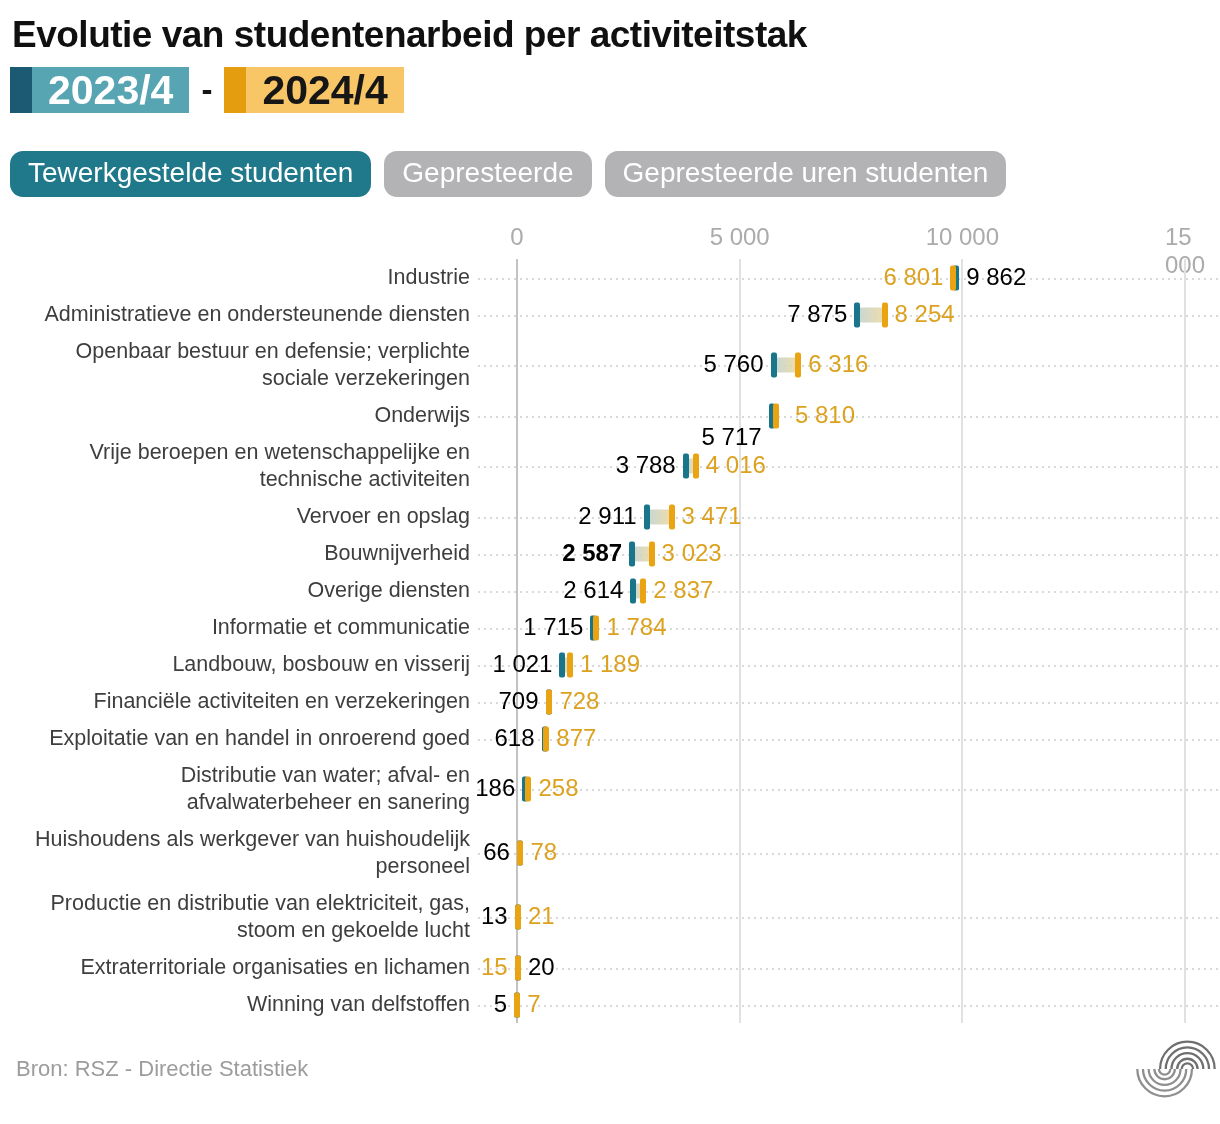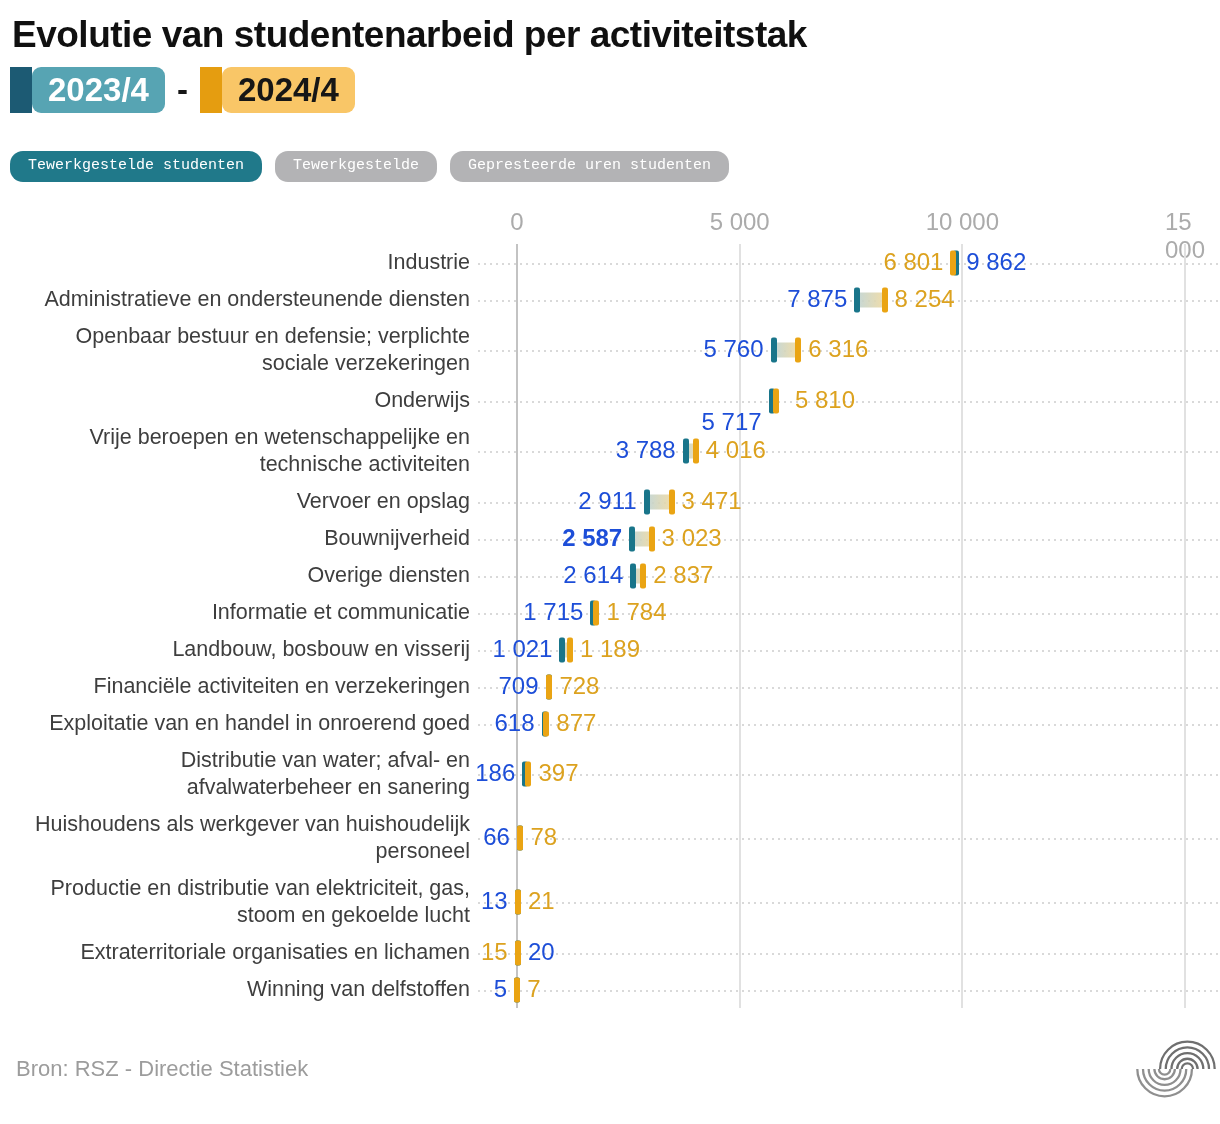--- a/index.html
+++ b/index.html
@@ -6,31 +6,31 @@
   html, body { width: 1220px; height: 1124px; background: #ffffff; overflow: hidden;
     font-family: "Liberation Sans", sans-serif; }
   .page { width: 1220px; height: 1124px; position: relative; padding-top: 12px; }
 
   
   .title { font-size: 37px; line-height: 41px; font-weight: bold; color: #101010;
     margin: 2px 16px 12px 12px; letter-spacing: -0.5px; }
   .chips { display: flex; align-items: center; margin-left: 10px; height: 46px; }
   .chip { display: flex; align-items: stretch; height: 46px; }
   .chip-edge { width: 22px; }
-  .chip-body { display: flex; align-items: center; padding: 0 16px; font-size: 33px; font-weight: bold; border-radius: 9px; }
+  .chip-body { display: flex; align-items: center; padding: 0 16px; font-size: 41px; font-weight: bold; }
   .chip-start .chip-edge { background: #1C5A73; }
   .chip-start .chip-body { background: #57A4B3; color: #ffffff; }
   .chip-end .chip-edge { background: #E59D10; }
   .chip-end .chip-body { background: #F9C667; color: #161616; }
   .chip-sep { font-size: 33px; font-weight: bold; color: #161616; margin: 0 12px; }
 
   
   .tabs { display: flex; gap: 13px; margin: 38px 0 0 10px; }
   .tab { border: none; cursor: pointer; border-radius: 13px; padding: 6px 18px 8px 18px;
-    font-family: Liberation Mono, monospace; font-size: 15px; color: #ffffff;
+    font-family: Liberation Sans, sans-serif; font-size: 28px; color: #ffffff;
     background: #B3B3B5; white-space: nowrap; }
   .tab.active { background: #20798A; }
 
   
   .chart { margin-top: 26px; position: relative; }
   .axis-row { position: relative; height: 36px; margin-left: 478px; width: 729px; }
   .axis-label { position: absolute; top: 0; transform: translateX(-50%);
     color: #ABABAB; font-size: 24px; }
   .chart-rows { position: relative; }
   .gridlines { position: absolute; left: 478px; top: 0; bottom: 0; width: 729px; z-index: 0; }
@@ -45,21 +45,21 @@
     background: repeating-linear-gradient(90deg, #D9D9D9 0 2px, transparent 2px 6px); z-index: 1; }
   .band { position: absolute; top: 50%; transform: translateY(-50%); height: 15px;
     border-radius: 2px; z-index: 2; opacity: 0.9; }
   .tick { position: absolute; top: 50%; transform: translateY(-50%); width: 6px; height: 25px;
     border-radius: 2px; z-index: 3; }
   .tick-2023 { background: #19758A; }
   .tick-2024 { background: #EAA413; }
   .val { position: absolute; top: 50%; font-size: 24px; white-space: nowrap; z-index: 4; }
   .val-left { transform: translate(-100%, -54%); }
   .val-right { transform: translateY(-54%); }
-  .val-2023 { color: #1d4ed8; }
+  .val-2023 { color: #000000; }
   .val-2024 { color: #DCA21F; }
 
   
   .footer { position: absolute; left: 0; right: 0; bottom: 0; height: 92px;
     display: flex; justify-content: space-between; align-items: center; padding: 0 1px 18px 16px; }
   .source { font-size: 22px; color: #9C9C9C; }
   .logo { width: 86px; height: 66px; }
 </style>
 </head>
 <body>
@@ -75,21 +75,21 @@
     </div>
     <div class="chip-sep">-</div>
     <div class="chip chip-end">
       <div class="chip-edge"></div>
       <div class="chip-body">2024/4</div>
     </div>
   </div>
 
   <div class="tabs">
       <button class="tab active">Tewerkgestelde studenten</button>
-      <button class="tab">Tewerkgestelde</button>
+      <button class="tab">Gepresteerde</button>
       <button class="tab">Gepresteerde uren studenten</button>
     </div>
 
   <div class="chart">
     <div class="axis-row">
         <span class="axis-label" style="left: 39px;">0</span>
         <span class="axis-label" style="left: 261.667px;">5 000</span>
         <span class="axis-label" style="left: 484.333px;">10 000</span>
         <span class="axis-label" style="left: 707px;">15 000</span>
       </div>
@@ -235,21 +235,21 @@
         </div>
         <div class="chart-row">
           <div class="row-label">Distributie van water; afval- en
 afvalwaterbeheer en sanering</div>
           <div class="row-plot">
             <div class="dotted"></div>
             <div class="band" style="left: 47.2832px; width: 3.2064px; background: linear-gradient(90deg, rgb(191, 211, 210), rgb(239, 217, 160));"></div>
             <div class="tick tick-2023" style="left: 44.2832px;"></div>
             <div class="tick tick-2024" style="left: 47.4896px;"></div>
             <span class="val val-left val-2023" style="left: 37.2832px;">186</span>
-            <span class="val val-right val-2024" style="left: 60.4896px;">397</span>
+            <span class="val val-right val-2024" style="left: 60.4896px;">258</span>
           </div>
         </div>
         <div class="chart-row">
           <div class="row-label">Huishoudens als werkgever van huishoudelijk
 personeel</div>
           <div class="row-plot">
             <div class="dotted"></div>
             <div class="tick tick-2023" style="left: 38.9392px;"></div>
             <div class="tick tick-2024" style="left: 39.4736px;"></div>
             <span class="val val-left val-2023" style="left: 31.9392px; text-align: center;">66</span>

